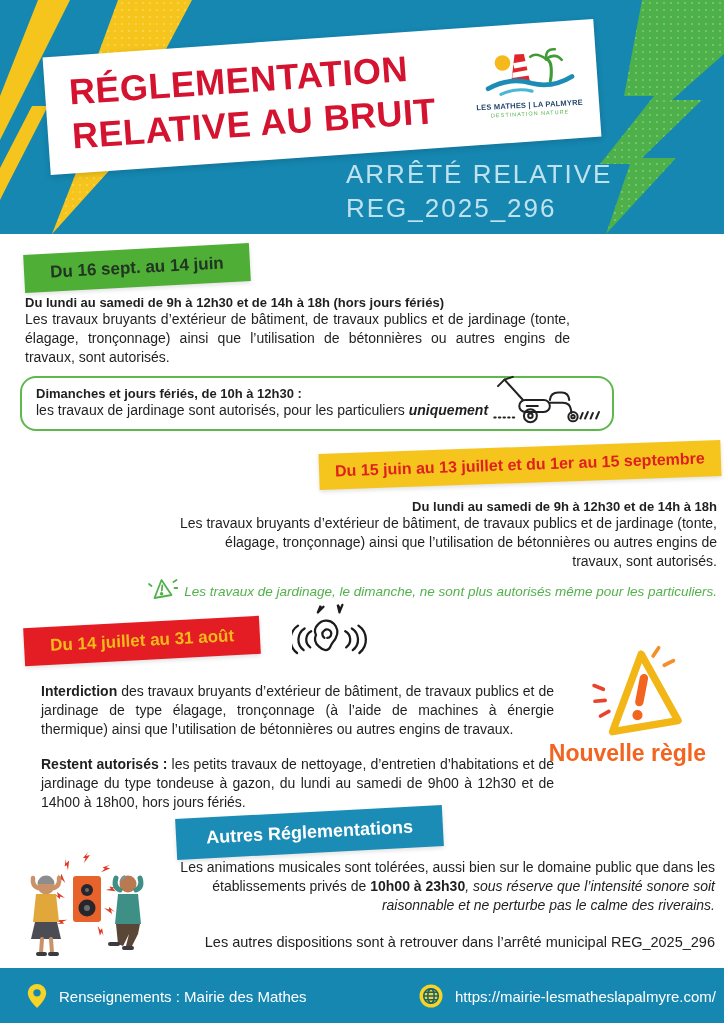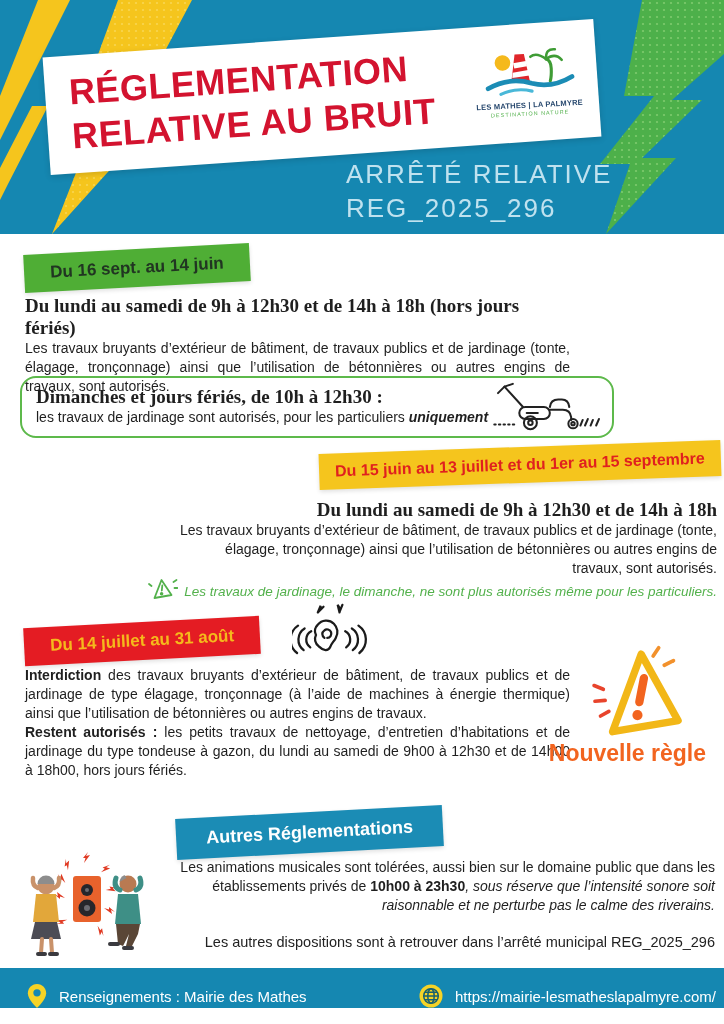--- a/index.html
+++ b/index.html
@@ -22,43 +22,43 @@
   
   .badge{position:absolute;font-weight:800;font-size:17px;padding:9px 26px;transform:rotate(-3deg);
          white-space:nowrap;box-shadow:0 2px 4px rgba(0,0,0,.12);}
   .badge-green{background:#4fae35;color:#213522;left:24px;top:249px;}
   .badge-yellow{background:#f5c51d;color:#e0201f;right:3px;top:447px;transform:rotate(-2deg);font-size:16px;padding:9px 16px;}
   .badge-red{background:#e41c23;color:#f5b91c;left:24px;top:622px;}
   .badge-blue{background:#1b8cb5;color:#ffffff;left:176px;top:812px;font-size:18px;padding:10px 30px;}
 
   
   .p{font-size:14px;line-height:1.36;}
-  .h{font-size:19px;font-weight:700;font-family:Liberation Serif, serif;}
+  .h{font-size:13px;font-weight:700;}
   .just{text-align:justify;}
   .right{text-align:right;}
   .s1-block{position:absolute;left:25px;top:295px;width:545px;}
   .callout{position:absolute;left:20px;top:376px;width:594px;border:2.5px solid #5db94b;border-radius:16px;
            padding:8px 70px 9px 14px;box-sizing:border-box;}
   .callout .mower{position:absolute;right:8px;bottom:4px;}
   .s2-block{position:absolute;left:178px;top:499px;width:539px;}
   .s2-note{position:absolute;left:140px;top:576px;width:577px;text-align:right;color:#53b14c;
            font-size:13.5px;font-style:italic;}
   .s2-note svg{vertical-align:-8px;margin-right:6px;}
   .ear{position:absolute;left:292px;top:602px;}
   .s3-block{position:absolute;left:25px;top:666px;width:545px;}
-  .s3-block p{margin:0;}
+  .s3-block p{margin:16px;}
   .newrule-icon{position:absolute;left:583px;top:644px;}
   .newrule-label{position:absolute;left:528px;top:740px;width:178px;text-align:right;
                  font-weight:800;font-size:23px;color:#f2641f;}
   .illus{position:absolute;left:12px;top:842px;}
   .s4-block{position:absolute;left:175px;top:858px;width:540px;}
   .s4-foot{position:absolute;left:175px;top:934px;width:540px;text-align:right;font-size:14.5px;color:#222;}
 
   
-  .footer{position:absolute;left:0;top:968px;width:724px;height:40px;background:#1587b1;color:#ffffff;font-size:15px;}
+  .footer{position:absolute;left:0;top:968px;width:724px;height:55px;background:#1587b1;color:#ffffff;font-size:15px;}
   .f-item{position:absolute;top:0;height:56px;display:flex;align-items:center;gap:11px;}
   .f-contact{left:26px;}
   .f-site{left:418px;}
   a.f-url{color:#ffffff;text-decoration:none;}
 </style>
 </head>
 <body>
 
 <div class="page">
 

